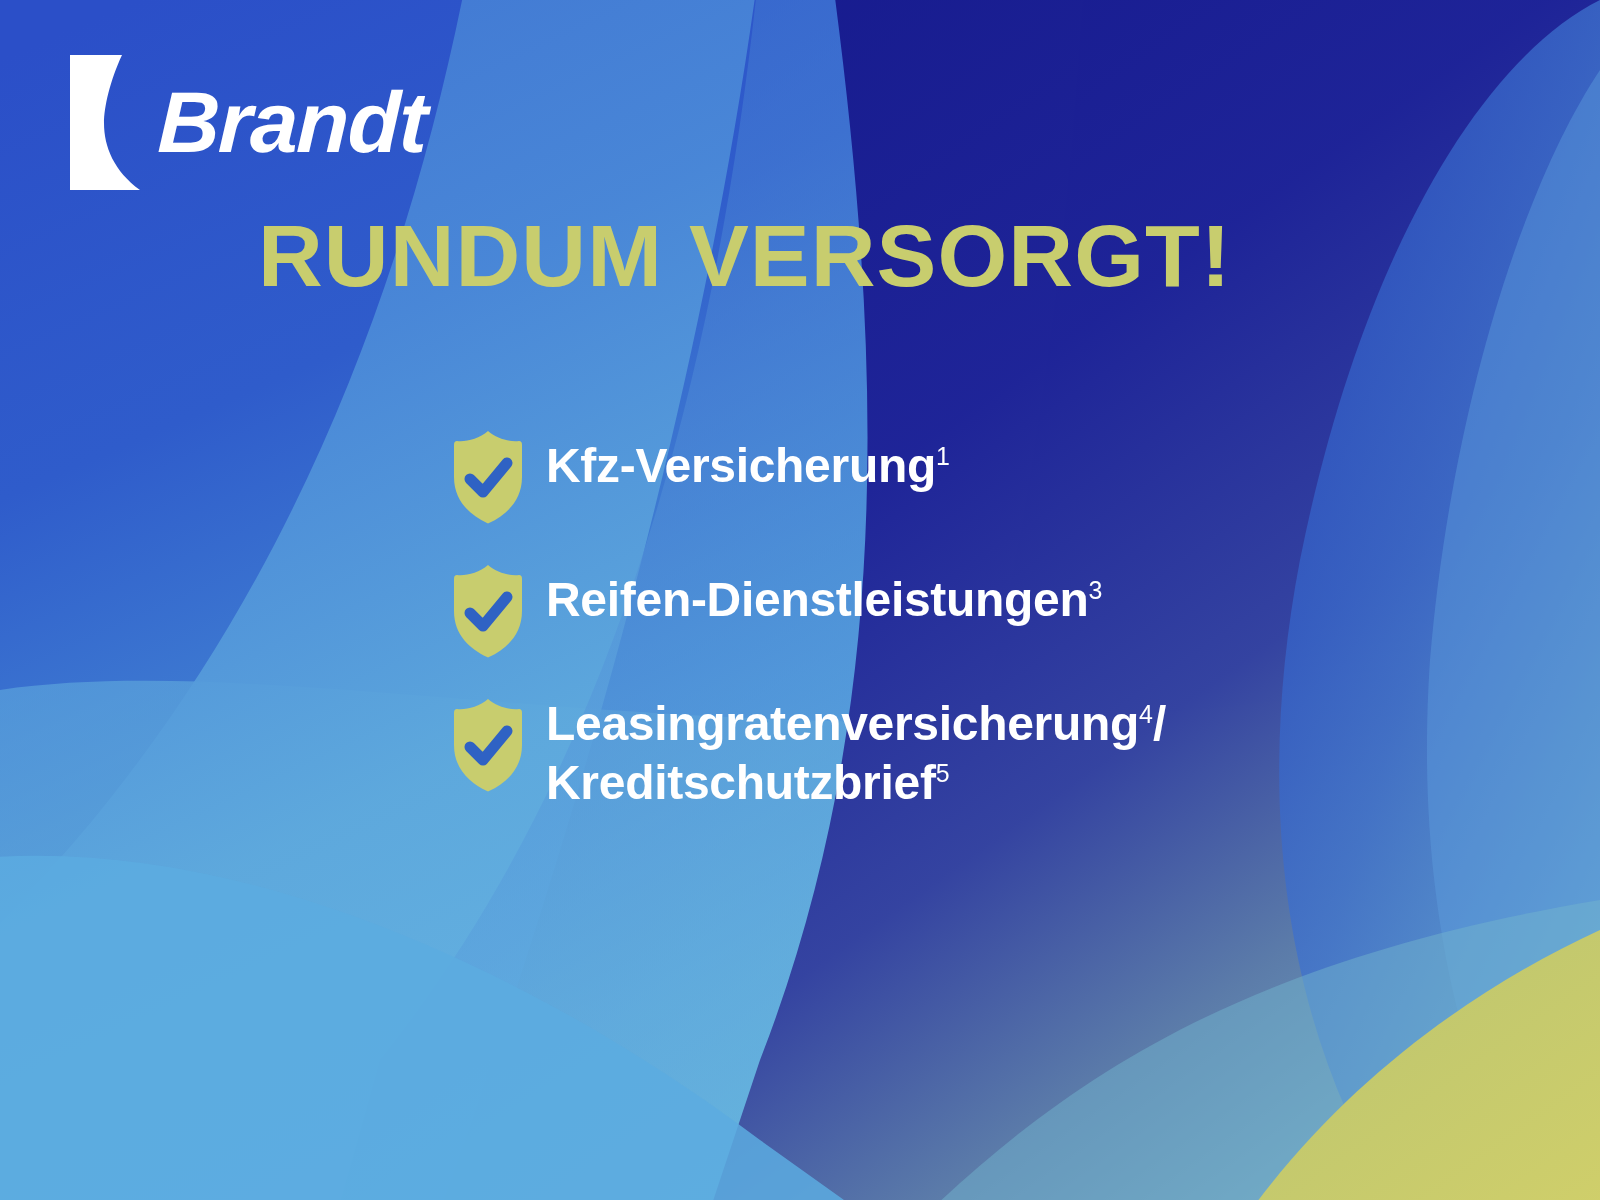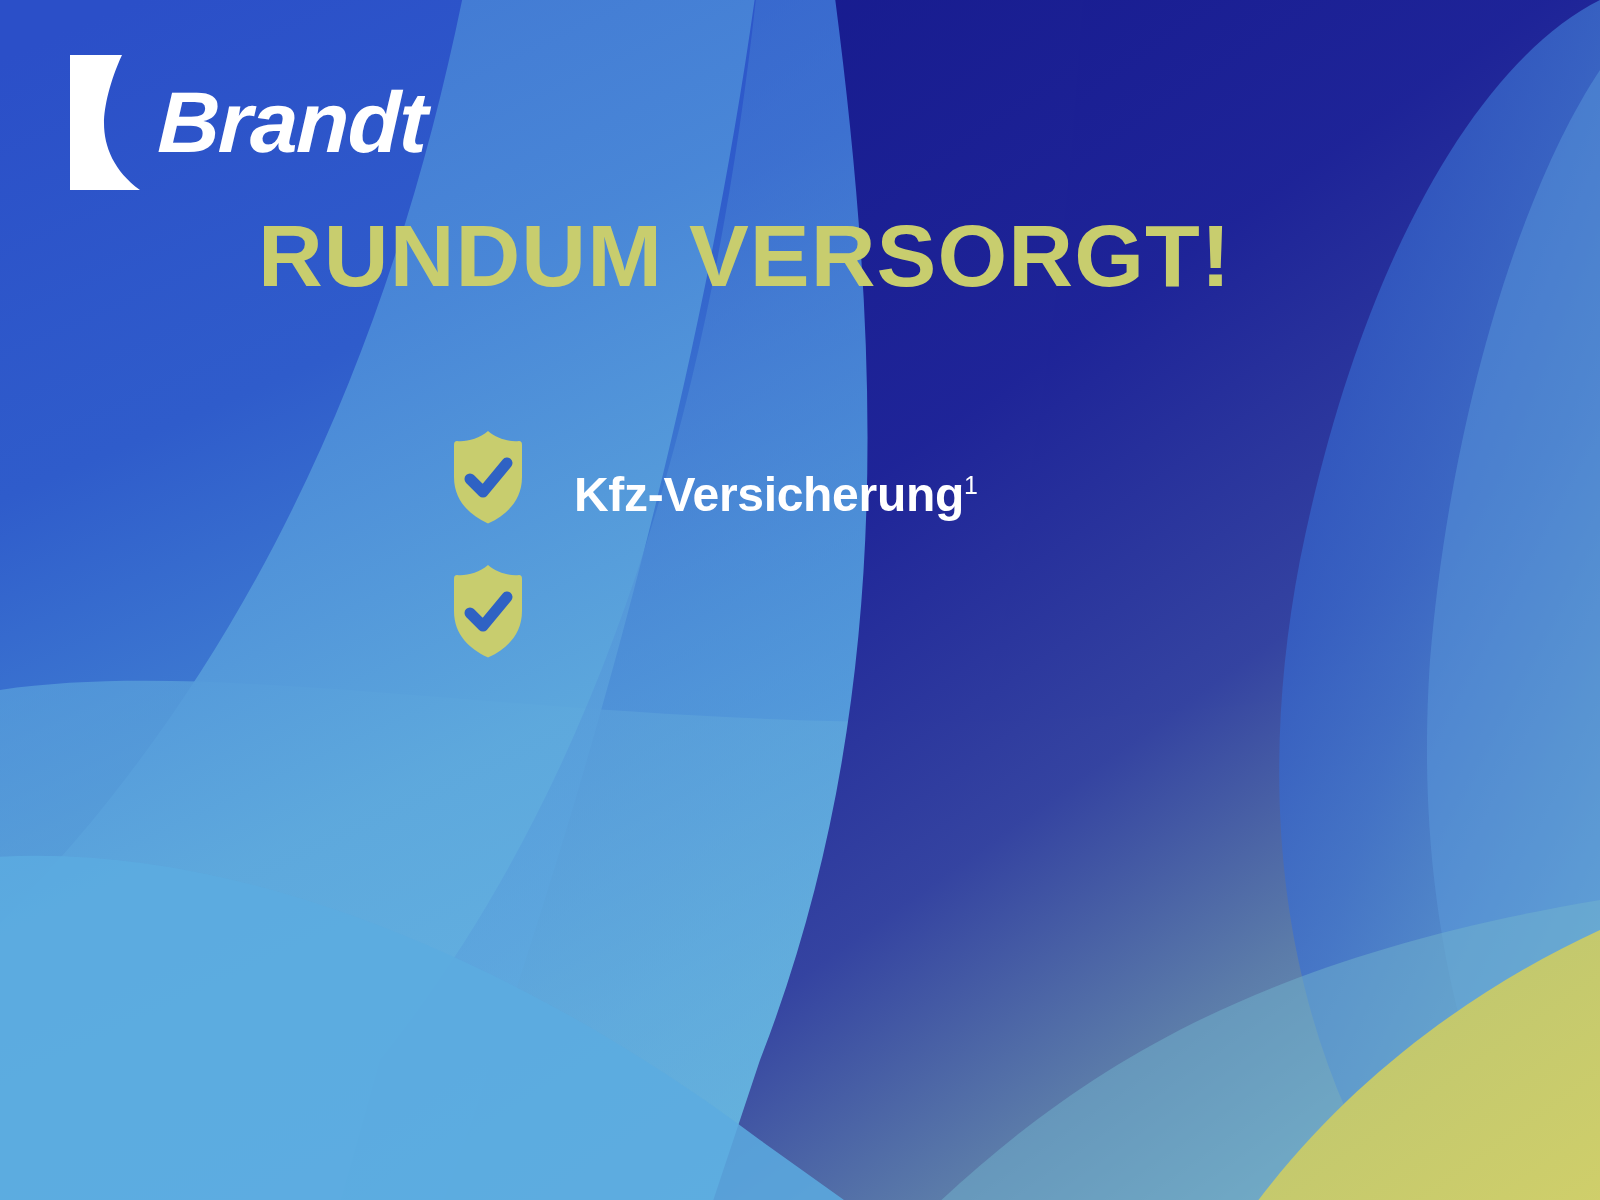--- a/index.html
+++ b/index.html
@@ -69,24 +69,23 @@
 
   
   .benefits {
     position: absolute;
     left: 452px;
     top: 415px;
     width: 1090px;
   }
   .benefit-row {
     display: flex;
-    align-items: flex-end;
+    align-items: flex-start;
     margin-bottom: 24px;
     min-height: 104px;
-    gap: 28px;
   }
   .shield {
     width: 72px;
     height: 96px;
     flex: 0 0 auto;
     margin-top: 14px;
     display: block;
   }
   .benefit-text {
     color: #ffffff;
@@ -217,25 +216,40 @@
                  C54,86 70,72 70,48 L70,16 C70,13 69,12 67,12
                  C58,13 45,10 36,2 Z" fill="#c8cd6e"></path>
         <path d="M18,50 L31,63 L55,34" fill="none" stroke="#2f62c4" stroke-width="11" stroke-linecap="round" stroke-linejoin="round"></path>
       </svg>
       <div class="benefit-text">
         <span>Kfz-Versicherung</span><sup>1</sup>
       </div>
     </div>
 
 
-
     <div class="benefit-row">
       <svg class="shield" viewBox="0 0 72 96">
         <path d="M36,2 C27,10 14,13 5,12 C3,12 2,13 2,16 L2,48
                  C2,72 18,86 35,94 C36,94.6 36,94.6 37,94
                  C54,86 70,72 70,48 L70,16 C70,13 69,12 67,12
                  C58,13 45,10 36,2 Z" fill="#c8cd6e"></path>
         <path d="M18,50 L31,63 L55,34" fill="none" stroke="#2f62c4" stroke-width="11" stroke-linecap="round" stroke-linejoin="round"></path>
       </svg>
+      <div class="benefit-text">
+        <span>Reifen-Dienstleistungen</span><sup>3</sup>
+      </div>
+    </div>
+
+    <div class="benefit-row">
+      <svg class="shield" viewBox="0 0 72 96">
+        <path d="M36,2 C27,10 14,13 5,12 C3,12 2,13 2,16 L2,48
+                 C2,72 18,86 35,94 C36,94.6 36,94.6 37,94
+                 C54,86 70,72 70,48 L70,16 C70,13 69,12 67,12
+                 C58,13 45,10 36,2 Z" fill="#c8cd6e"></path>
+        <path d="M18,50 L31,63 L55,34" fill="none" stroke="#2f62c4" stroke-width="11" stroke-linecap="round" stroke-linejoin="round"></path>
+      </svg>
+      <div class="benefit-text two-line">
+        <span>Leasingratenversicherung</span><sup>4</sup><span class="slash">/</span><br><span>Kreditschutzbrief</span><sup>5</sup>
+      </div>
     </div>
 
   </div>
 </div>
 
 </body></html>

